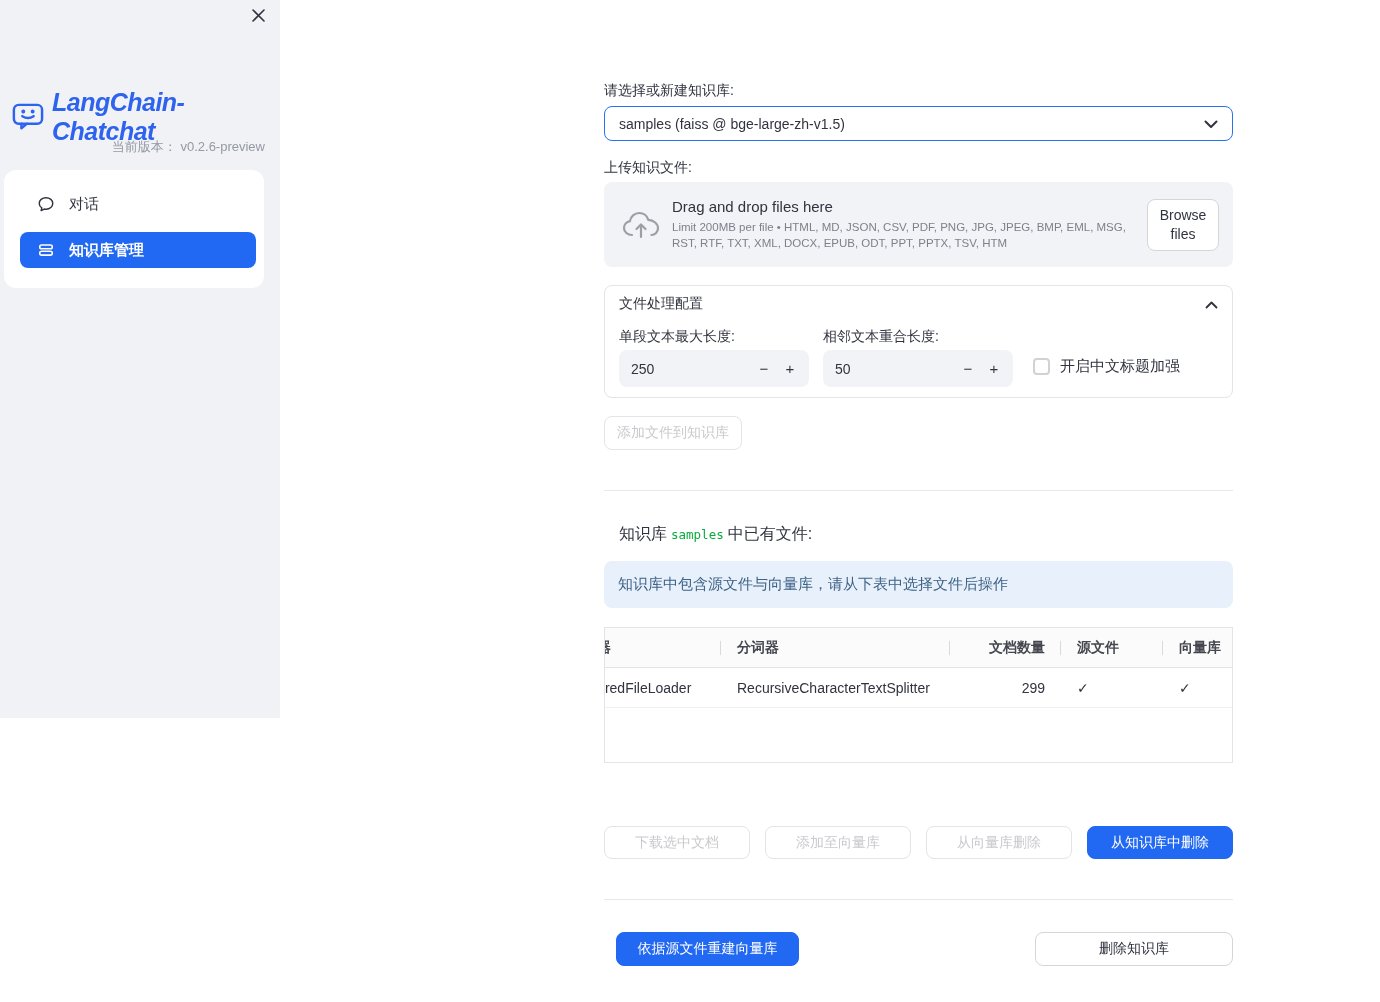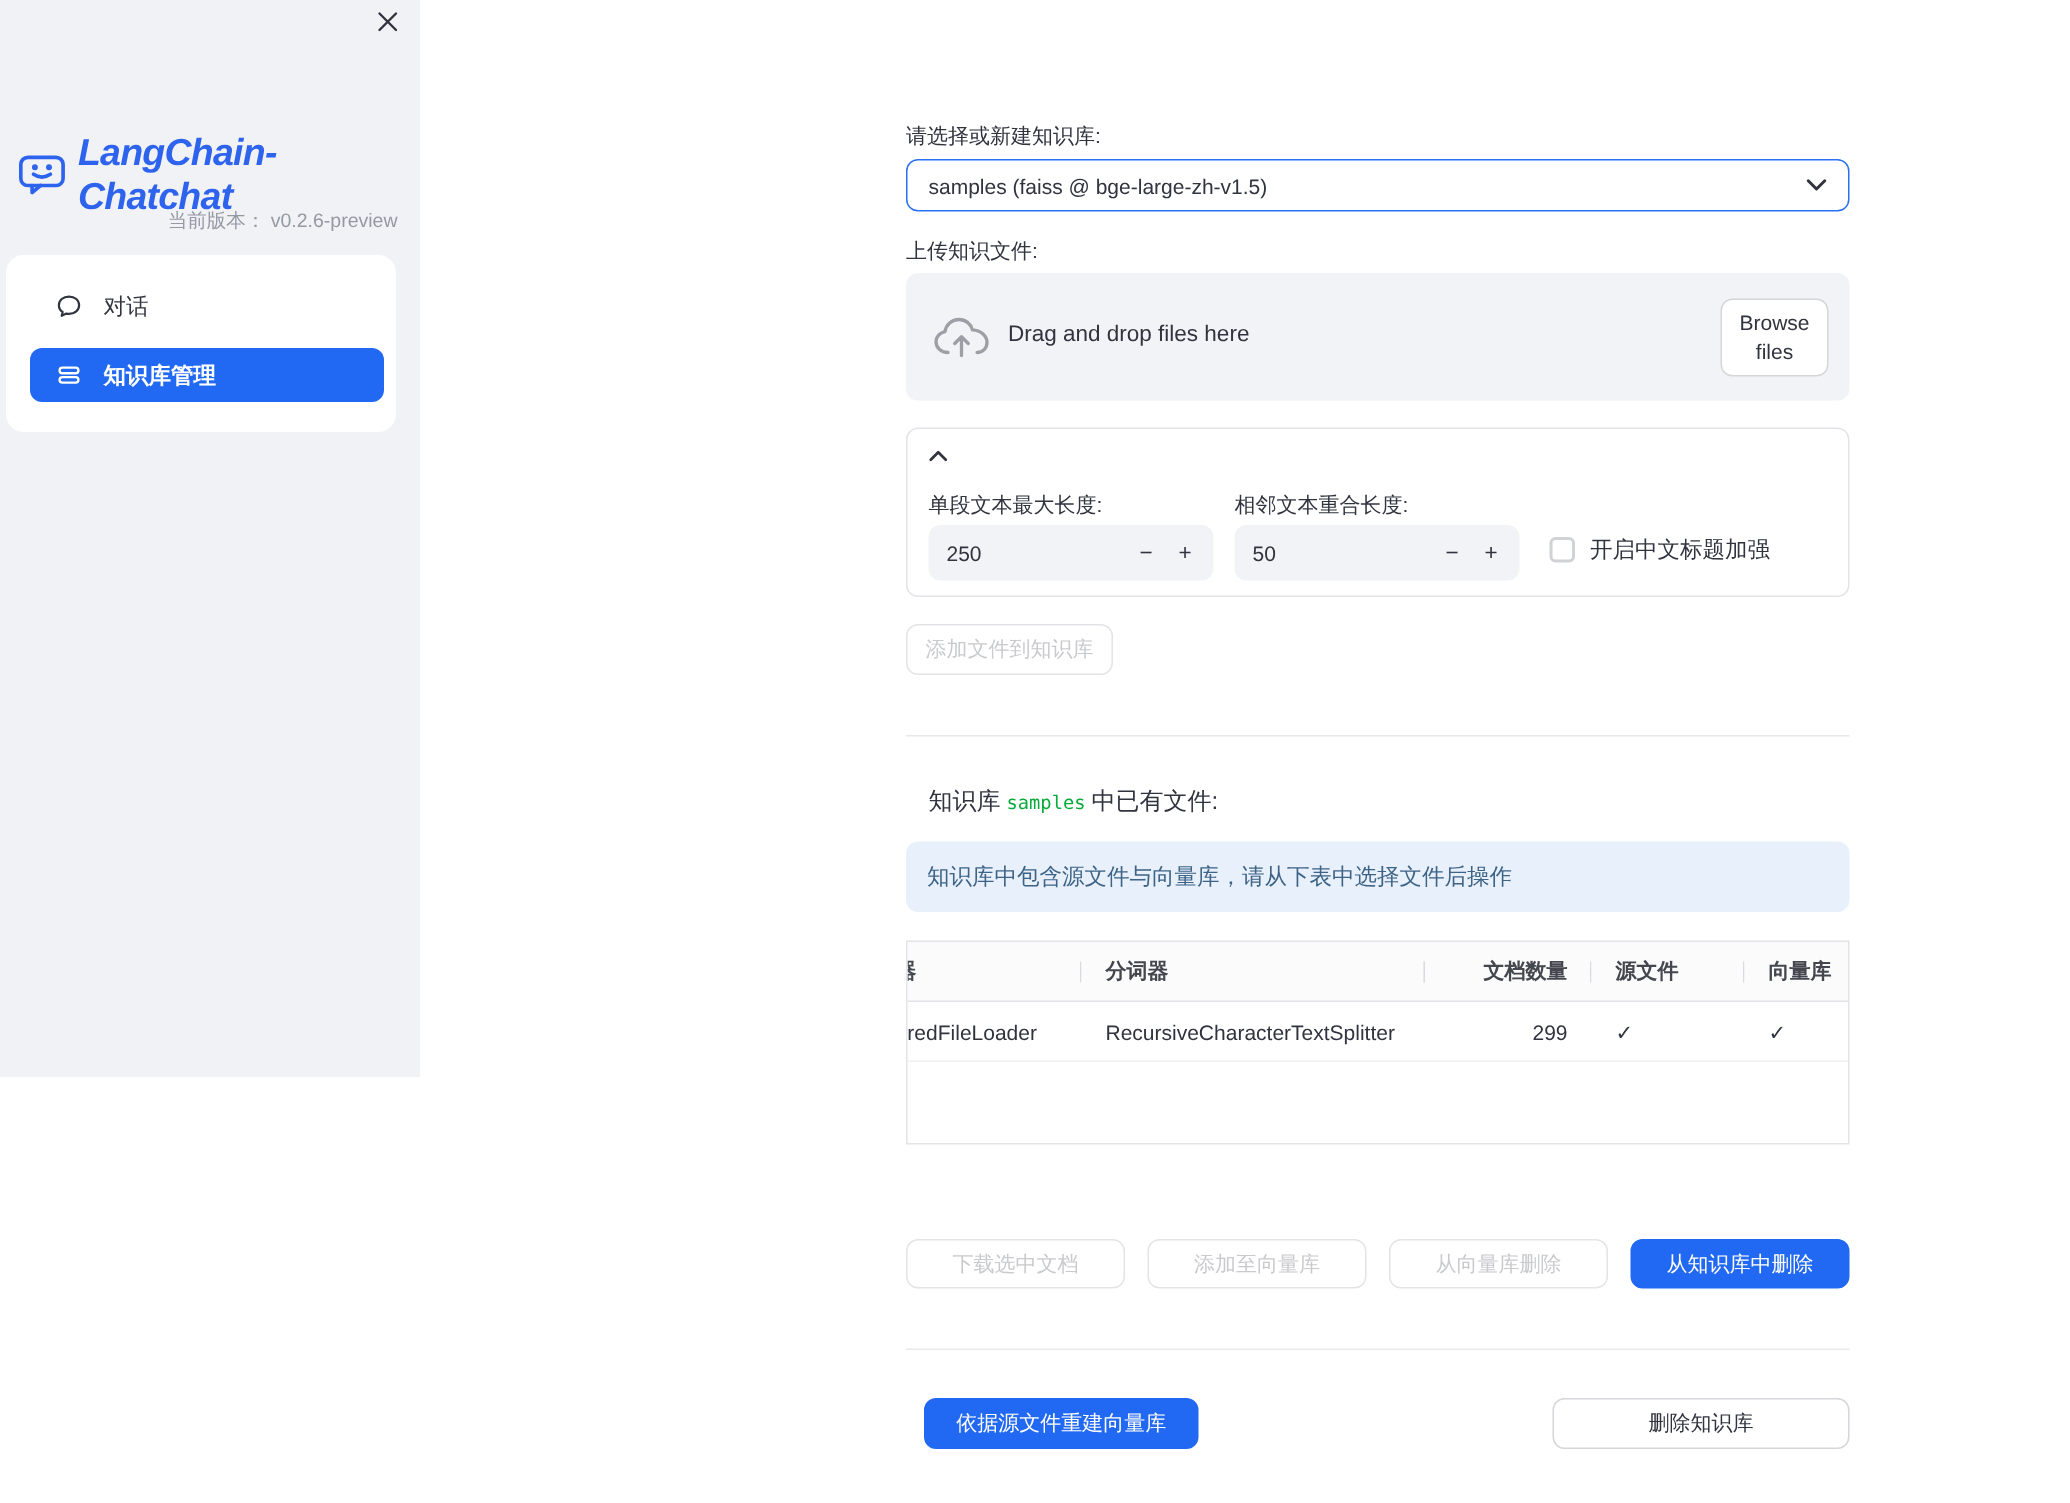--- a/index.html
+++ b/index.html
@@ -169,26 +169,28 @@
   <div class="field-label" style="top:159px">上传知识文件:</div>
   <div class="uploader">
     <span class="cloud">
       <svg viewBox="0 0 38 30" fill="none" stroke="currentColor" stroke-width="2.2" stroke-linecap="round" stroke-linejoin="round">
         <path d="M10 25 C5.6 25 2 21.9 2 18 C2 14.5 4.6 11.7 8 11.1 C8.6 6.6 12.5 3 17.3 3 C21.6 3 25.2 5.9 26.3 9.9 C31.7 10.2 36 13.7 36 18.3 C36 22 33.1 25 29.4 25"></path>
         <path d="M19 27 L19 15 M14.5 19 L19 14.5 L23.5 19"></path>
       </svg>
     </span>
     <div class="up-texts">
       <div class="up-title">Drag and drop files here</div>
+      <div class="up-limit">Limit 200MB per file • HTML, MD, JSON, CSV, PDF, PNG, JPG, JPEG, BMP, EML, MSG, RST, RTF, TXT, XML, DOCX, EPUB, ODT, PPT, PPTX, TSV, HTM</div>
     </div>
     <div class="browse-btn">Browse files</div>
   </div>
 
   <div class="expander">
     <div class="exp-header">
+      <span class="exp-title">文件处理配置</span>
       <span class="exp-chev">
         <svg width="13" height="8" viewBox="0 0 13 8" fill="none">
             <path d="M1.5 6.5 L6.5 1.5 L11.5 6.5" stroke="currentColor" stroke-width="1.8" stroke-linecap="round" stroke-linejoin="round"></path>
           </svg>
       </span>
     </div>
 
     <div class="num-label" style="left:14px">单段文本最大长度:</div>
     <div class="num-input" style="left:14px">
       <span class="val">250</span>

